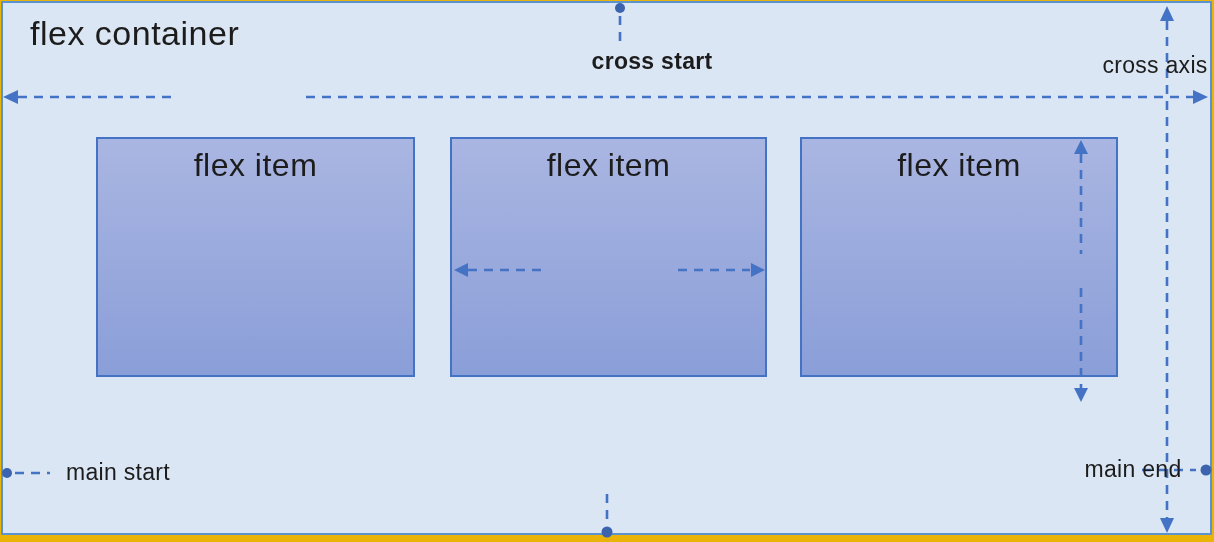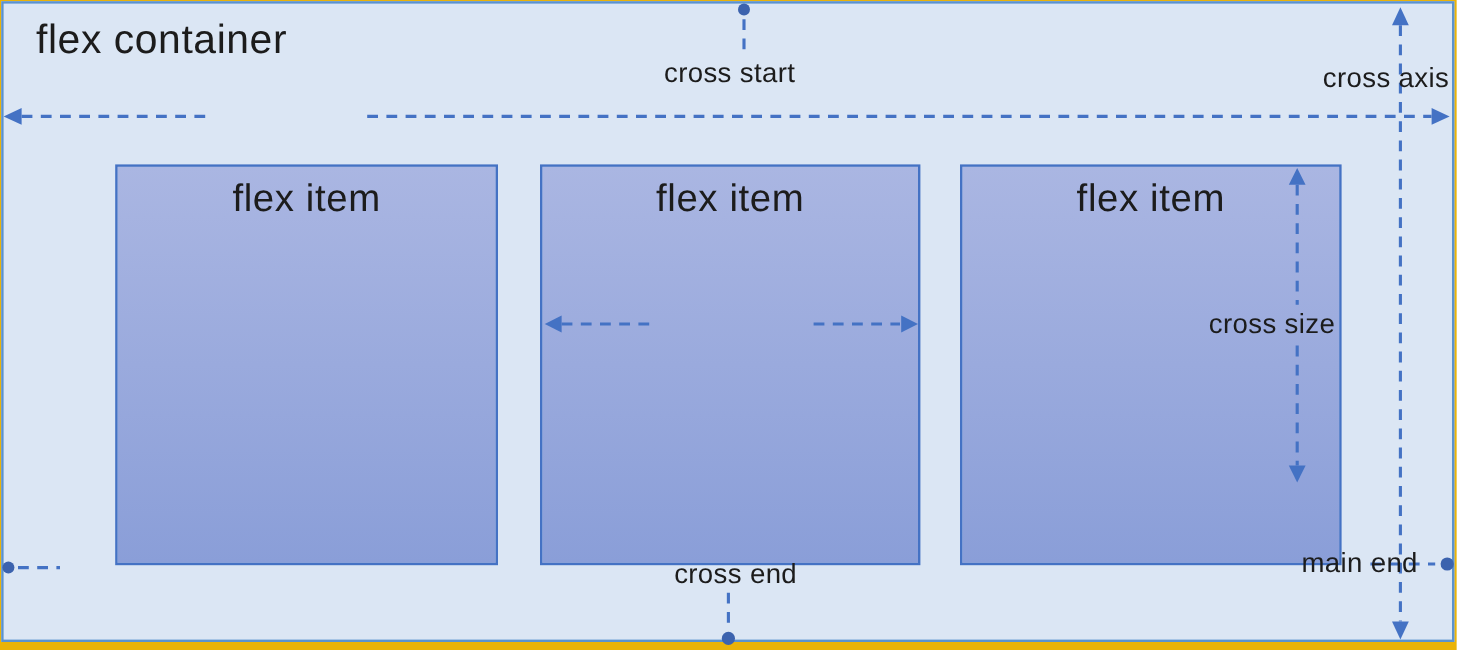--- a/index.html
+++ b/index.html
@@ -23,21 +23,21 @@
     position: absolute;
     left: 30px; top: 14px;
     font-size: 34px;
     color: var(--text, #1c1c1c);
     letter-spacing: 0.5px;
     white-space: nowrap;
   }
   .flex-item {
     position: absolute;
     top: 137px;
-    height: 334px;
+    height: 240px;
     box-sizing: border-box;
     border: 2px solid var(--item-border, #4472c4);
     background: linear-gradient(to bottom, var(--item-top, #aab6e2) 0%, var(--item-bottom, #8a9ed8) 100%);
     text-align: center;
   }
   .flex-item .item-label {
     display: inline-block;
     margin-top: 8px;
     font-size: 32px;
     color: var(--text, #1c1c1c);
@@ -51,21 +51,21 @@
   .anno {
     position: absolute;
     transform: translate(-50%, -50%);
     font-size: 23px;
     color: var(--text, #1c1c1c);
     letter-spacing: 0.3px;
     white-space: nowrap;
     z-index: 3;
   }
   .lbl-main-axis  { left: 242px;  top: 97px;  }
-  .lbl-cross-start{ left: 608px;  top: 61px;  }
+  .lbl-cross-start{ left: 652px;  top: 61px; font-weight: bold;  }
   .lbl-cross-axis { left: 1155px; top: 65px;  }
   .lbl-main-size  { left: 612px;  top: 270px; }
   .lbl-cross-size { left: 1060px; top: 270px; }
   .lbl-main-start { left: 118px;  top: 472px; }
   .lbl-cross-end  { left: 613px;  top: 478px; }
   .lbl-main-end   { left: 1133px; top: 469px; }
 
   svg.annotations {
     position: absolute;
     left: 0; top: 0;
@@ -145,17 +145,16 @@
     <g>
       <line class="dash" x1="1081" y1="154" x2="1081" y2="254"></line>
       <line class="dash" x1="1081" y1="288" x2="1081" y2="388"></line>
       <polygon class="arrowhead" points="1081,140 1074,154 1088,154"></polygon>
       <polygon class="arrowhead" points="1081,402 1074,388 1088,388"></polygon>
     </g>
   </svg>
 
   <div class="anno lbl-cross-start">cross start</div>
   <div class="anno lbl-cross-axis">cross axis</div>
-  <div class="anno lbl-cross-size">cross size</div>
-  <div class="anno lbl-cross-end">cross end</div>
+  <div class="anno lbl-main-start">main start</div>
   <div class="anno lbl-main-end">main end</div>
 
 </div>
 
 </body></html>

